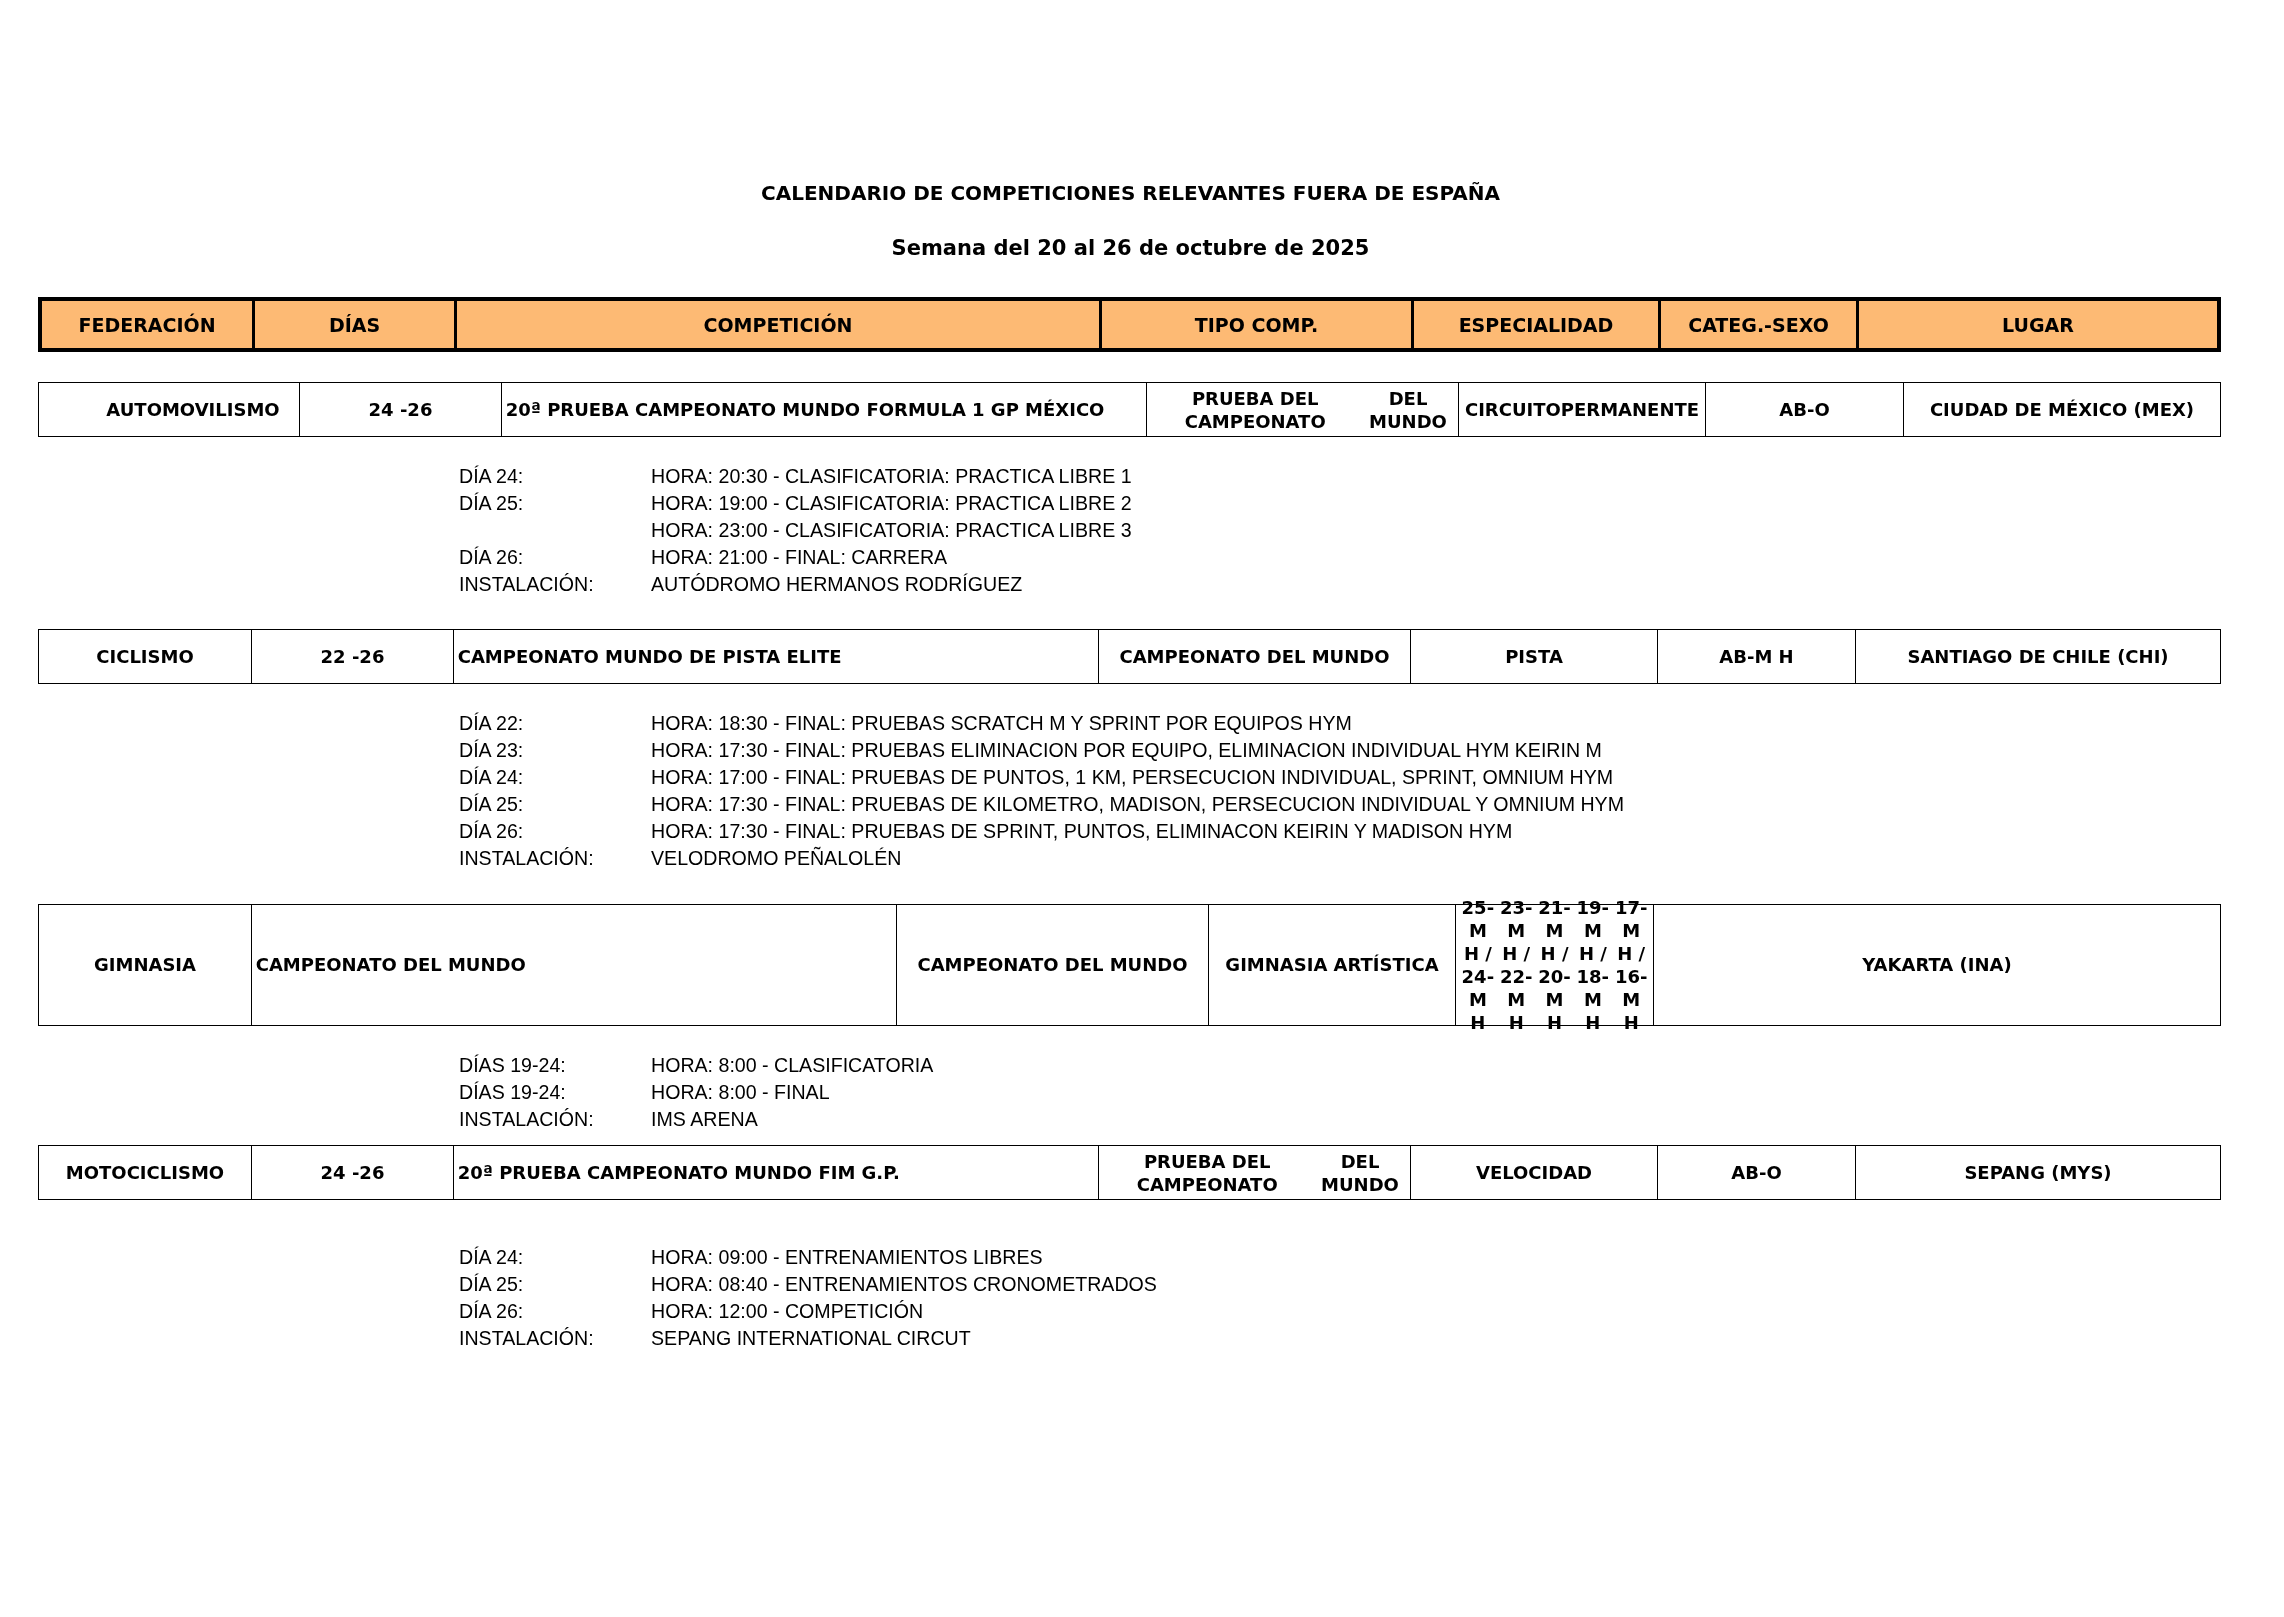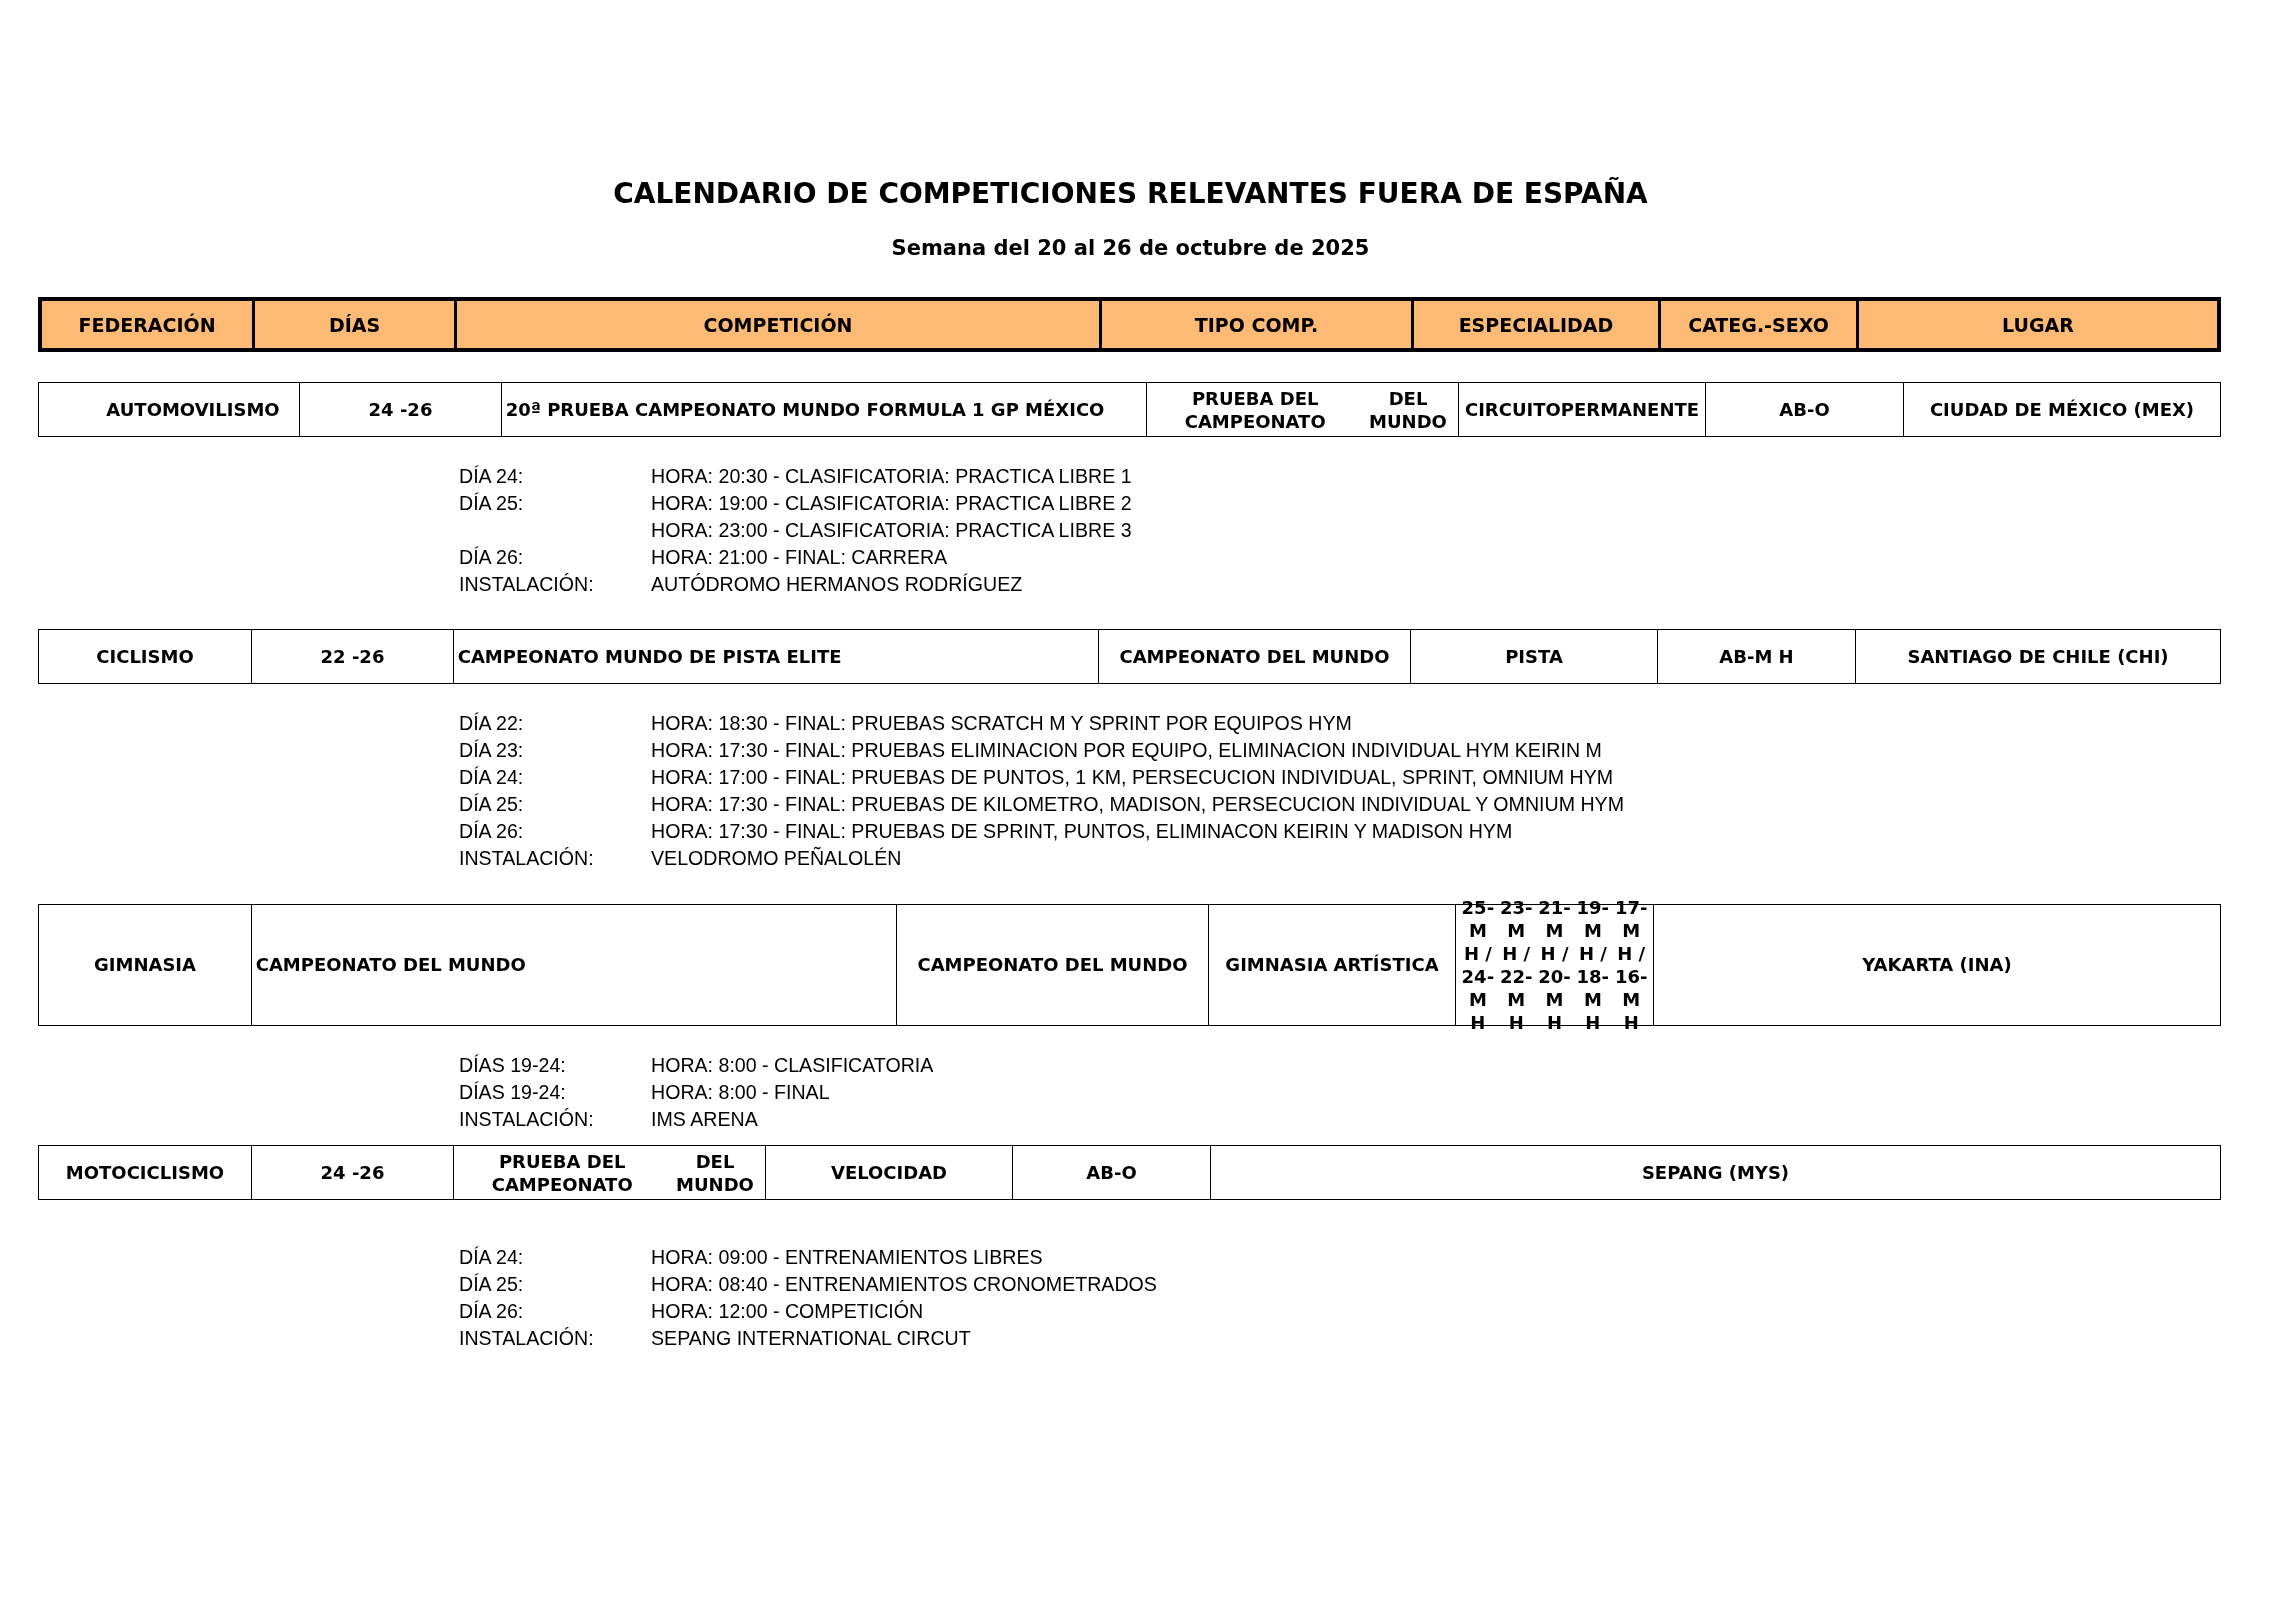--- a/index.html
+++ b/index.html
@@ -14,21 +14,21 @@
     overflow: hidden;
     color: #000000;
     font-family: "DejaVu Sans", sans-serif;
   }
   .title {
     position: absolute;
     left: 0;
     width: 2261px;
     text-align: center;
     font-weight: bold;
-    font-size: 28px;
+    font-size: 20px;
     line-height: 27px;
   }
   #doc-title { top: 180px; }
   #doc-subtitle { top: 235px; font-size: 21px; }
 
   .row {
     position: absolute;
     left: 38px;
     width: 2183px;
     display: flex;
@@ -204,20 +204,21 @@
     </div>
   <div class="dline">
       <span class="dlabel">INSTALACIÓN:</span>
       <span class="dvalue">IMS ARENA</span>
     </div>
 </div>
 
 <div class="row data" style="top:1145px;height:55px;">
   <div class="cell c1">MOTOCICLISMO</div>
   <div class="cell c2">24 -26</div>
+  <div class="cell c3 left">20ª PRUEBA CAMPEONATO MUNDO FIM G.P.</div>
   <div class="cell c4 stack">
     <span>PRUEBA DEL CAMPEONATO</span>
     <span>DEL MUNDO</span>
   </div>
   <div class="cell c5">VELOCIDAD</div>
   <div class="cell c6">AB-O</div>
   <div class="cell c7">SEPANG (MYS)</div>
 </div>
 
 <div class="details" style="top:1244px;">

